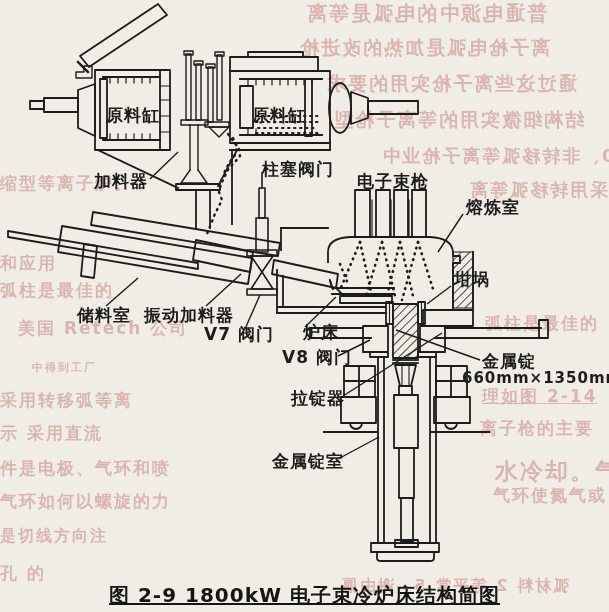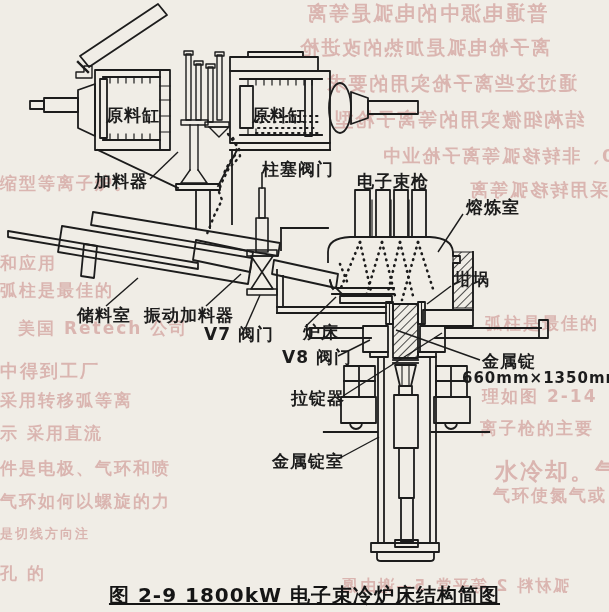--- a/index.html
+++ b/index.html
@@ -54,29 +54,29 @@
       <div class="bleed mirror" style="left: 305px; top: 3px; font-size: 20px;">普通电源中的电弧是等离</div>
       <div class="bleed mirror" style="left: 298px; top: 38px; font-size: 19px;">离子枪电弧是加热的改进枪</div>
       <div class="bleed mirror" style="left: 325px; top: 74px; font-size: 19px;">通过这些离子枪实用的要求</div>
       <div class="bleed mirror" style="left: 332px; top: 110px; font-size: 19px;">结构细微实用的等离子枪型</div>
       <div class="bleed mirror" style="left: 380px; top: 147px; font-size: 18px;">10、非转移弧等离子枪业中</div>
       <div class="bleed mirror" style="left: 468px; top: 181px; font-size: 18px;">采用转移弧等离</div>
       <div class="bleed" style="left: 0px; top: 175px; font-size: 17px;">缩型等离子炉。</div>
       <div class="bleed" style="left: 0px; top: 255px; font-size: 17px;">和应用</div>
       <div class="bleed" style="left: 0px; top: 282px; font-size: 17px;">弧柱是最佳的</div>
       <div class="bleed" style="left: 18px; top: 320px; font-size: 17px;">美国 Retech 公司</div>
-      <div class="bleed" style="left: 0px; top: 362px; font-size: 18px;">中得到工厂</div>
+      <div class="bleed" style="left: 0px; top: 362px; font-size: 11px; padding-left: 32px;">中得到工厂</div>
       <div class="bleed" style="left: 0px; top: 392px; font-size: 17px;">采用转移弧等离</div>
       <div class="bleed" style="left: 0px; top: 425px; font-size: 17px;">示 采用直流</div>
       <div class="bleed" style="left: 0px; top: 460px; font-size: 17px;">件是电极、气环和喷</div>
       <div class="bleed" style="left: 0px; top: 493px; font-size: 17px;">气环如何以螺旋的力</div>
-      <div class="bleed" style="left: 0px; top: 528px; font-size: 13px; font-family: Liberation Mono, monospace;">是切线方向注</div>
+      <div class="bleed" style="left: 0px; top: 528px; font-size: 16px;">是切线方向注</div>
       <div class="bleed" style="left: 0px; top: 565px; font-size: 17px;">孔 的</div>
       <div class="bleed" style="left: 485px; top: 315px; font-size: 17px;">弧柱是最佳的</div>
-      <div class="bleed" style="left: 482px; top: 388px; font-size: 17px;">理如图 2-14</div>
+      <div class="bleed" style="left: 482px; top: 388px; font-size: 17px; text-decoration: underline;">理如图 2-14</div>
       <div class="bleed" style="left: 480px; top: 420px; font-size: 17px;">离子枪的主要</div>
       <div class="bleed" style="left: 495px; top: 460px; font-size: 23px;">水冷却。气体</div>
       <div class="bleed" style="left: 493px; top: 487px; font-size: 17px;">气环使氮气或</div>
       <div class="bleed mirror" style="left: 340px; top: 578px; font-size: 16px;">弧材料 2 等平常 5—谢由愿</div>
     </div>
 
   <svg id="diagram-svg" width="609" height="612" viewBox="0 0 609 612">
     <defs>
       <pattern id="hatch" patternUnits="userSpaceOnUse" width="6" height="6" patternTransform="rotate(45)">
         <line x1="0" y1="0" x2="0" y2="6" stroke="#222" stroke-width="1.6"></line>

